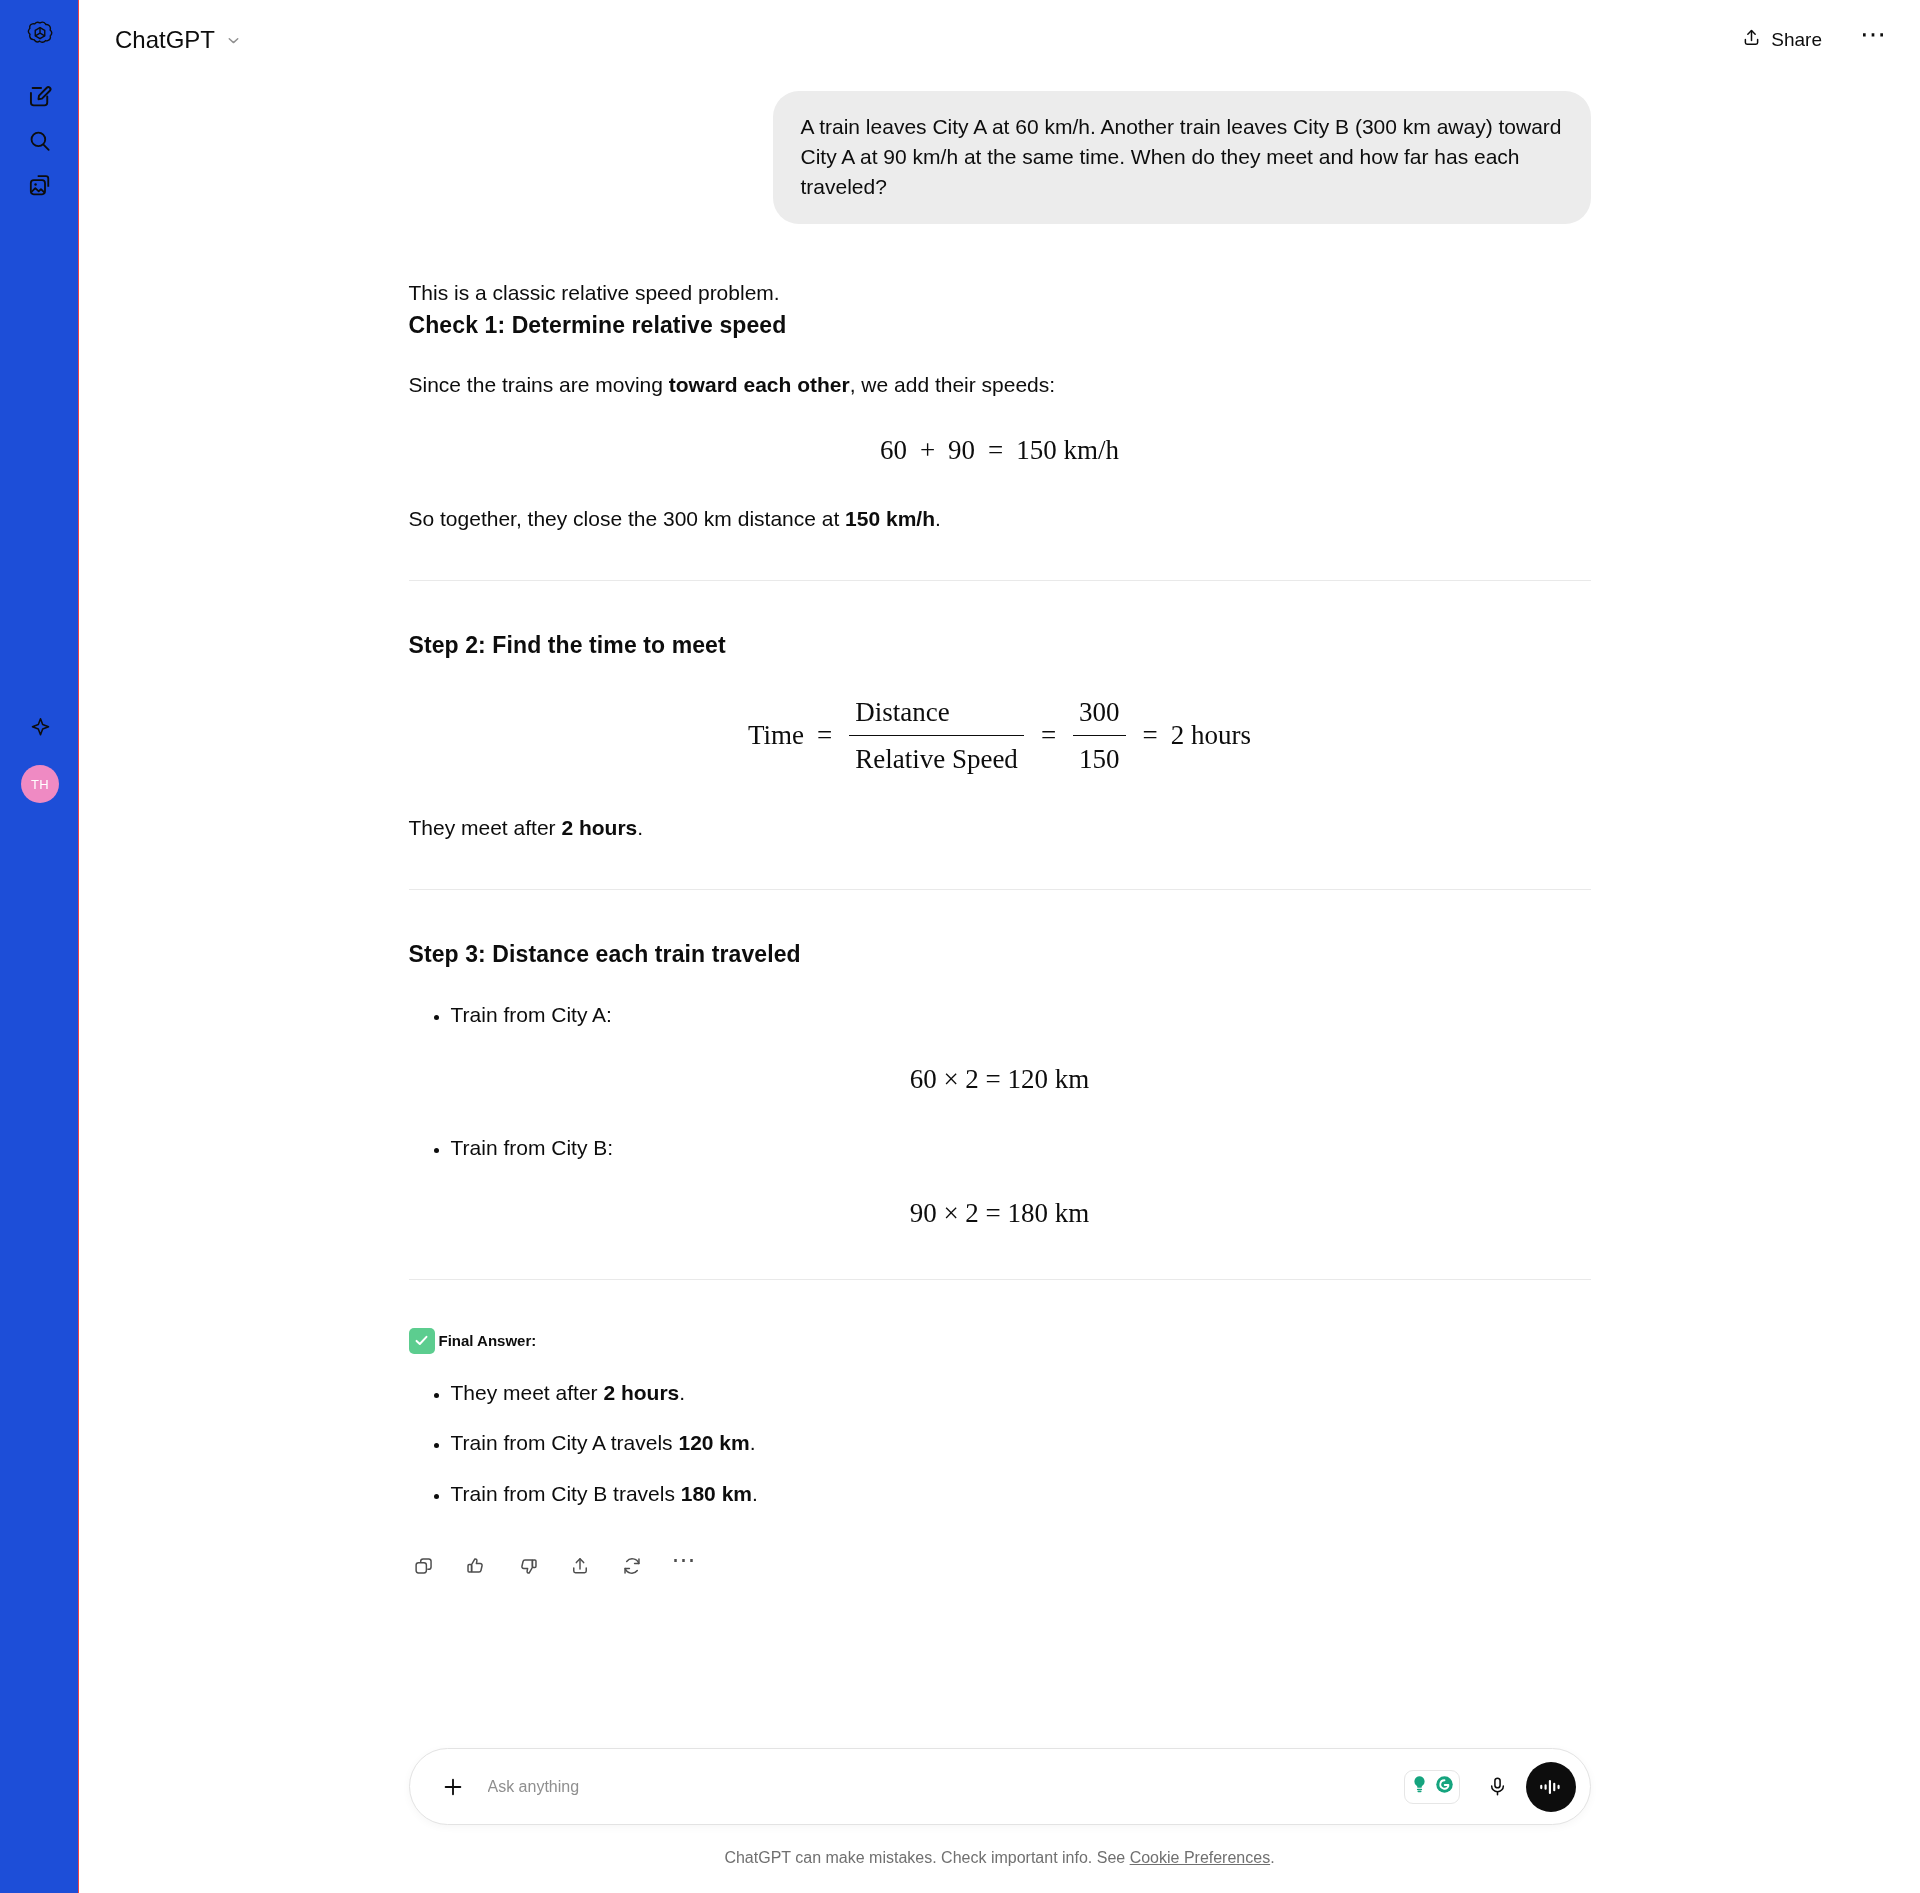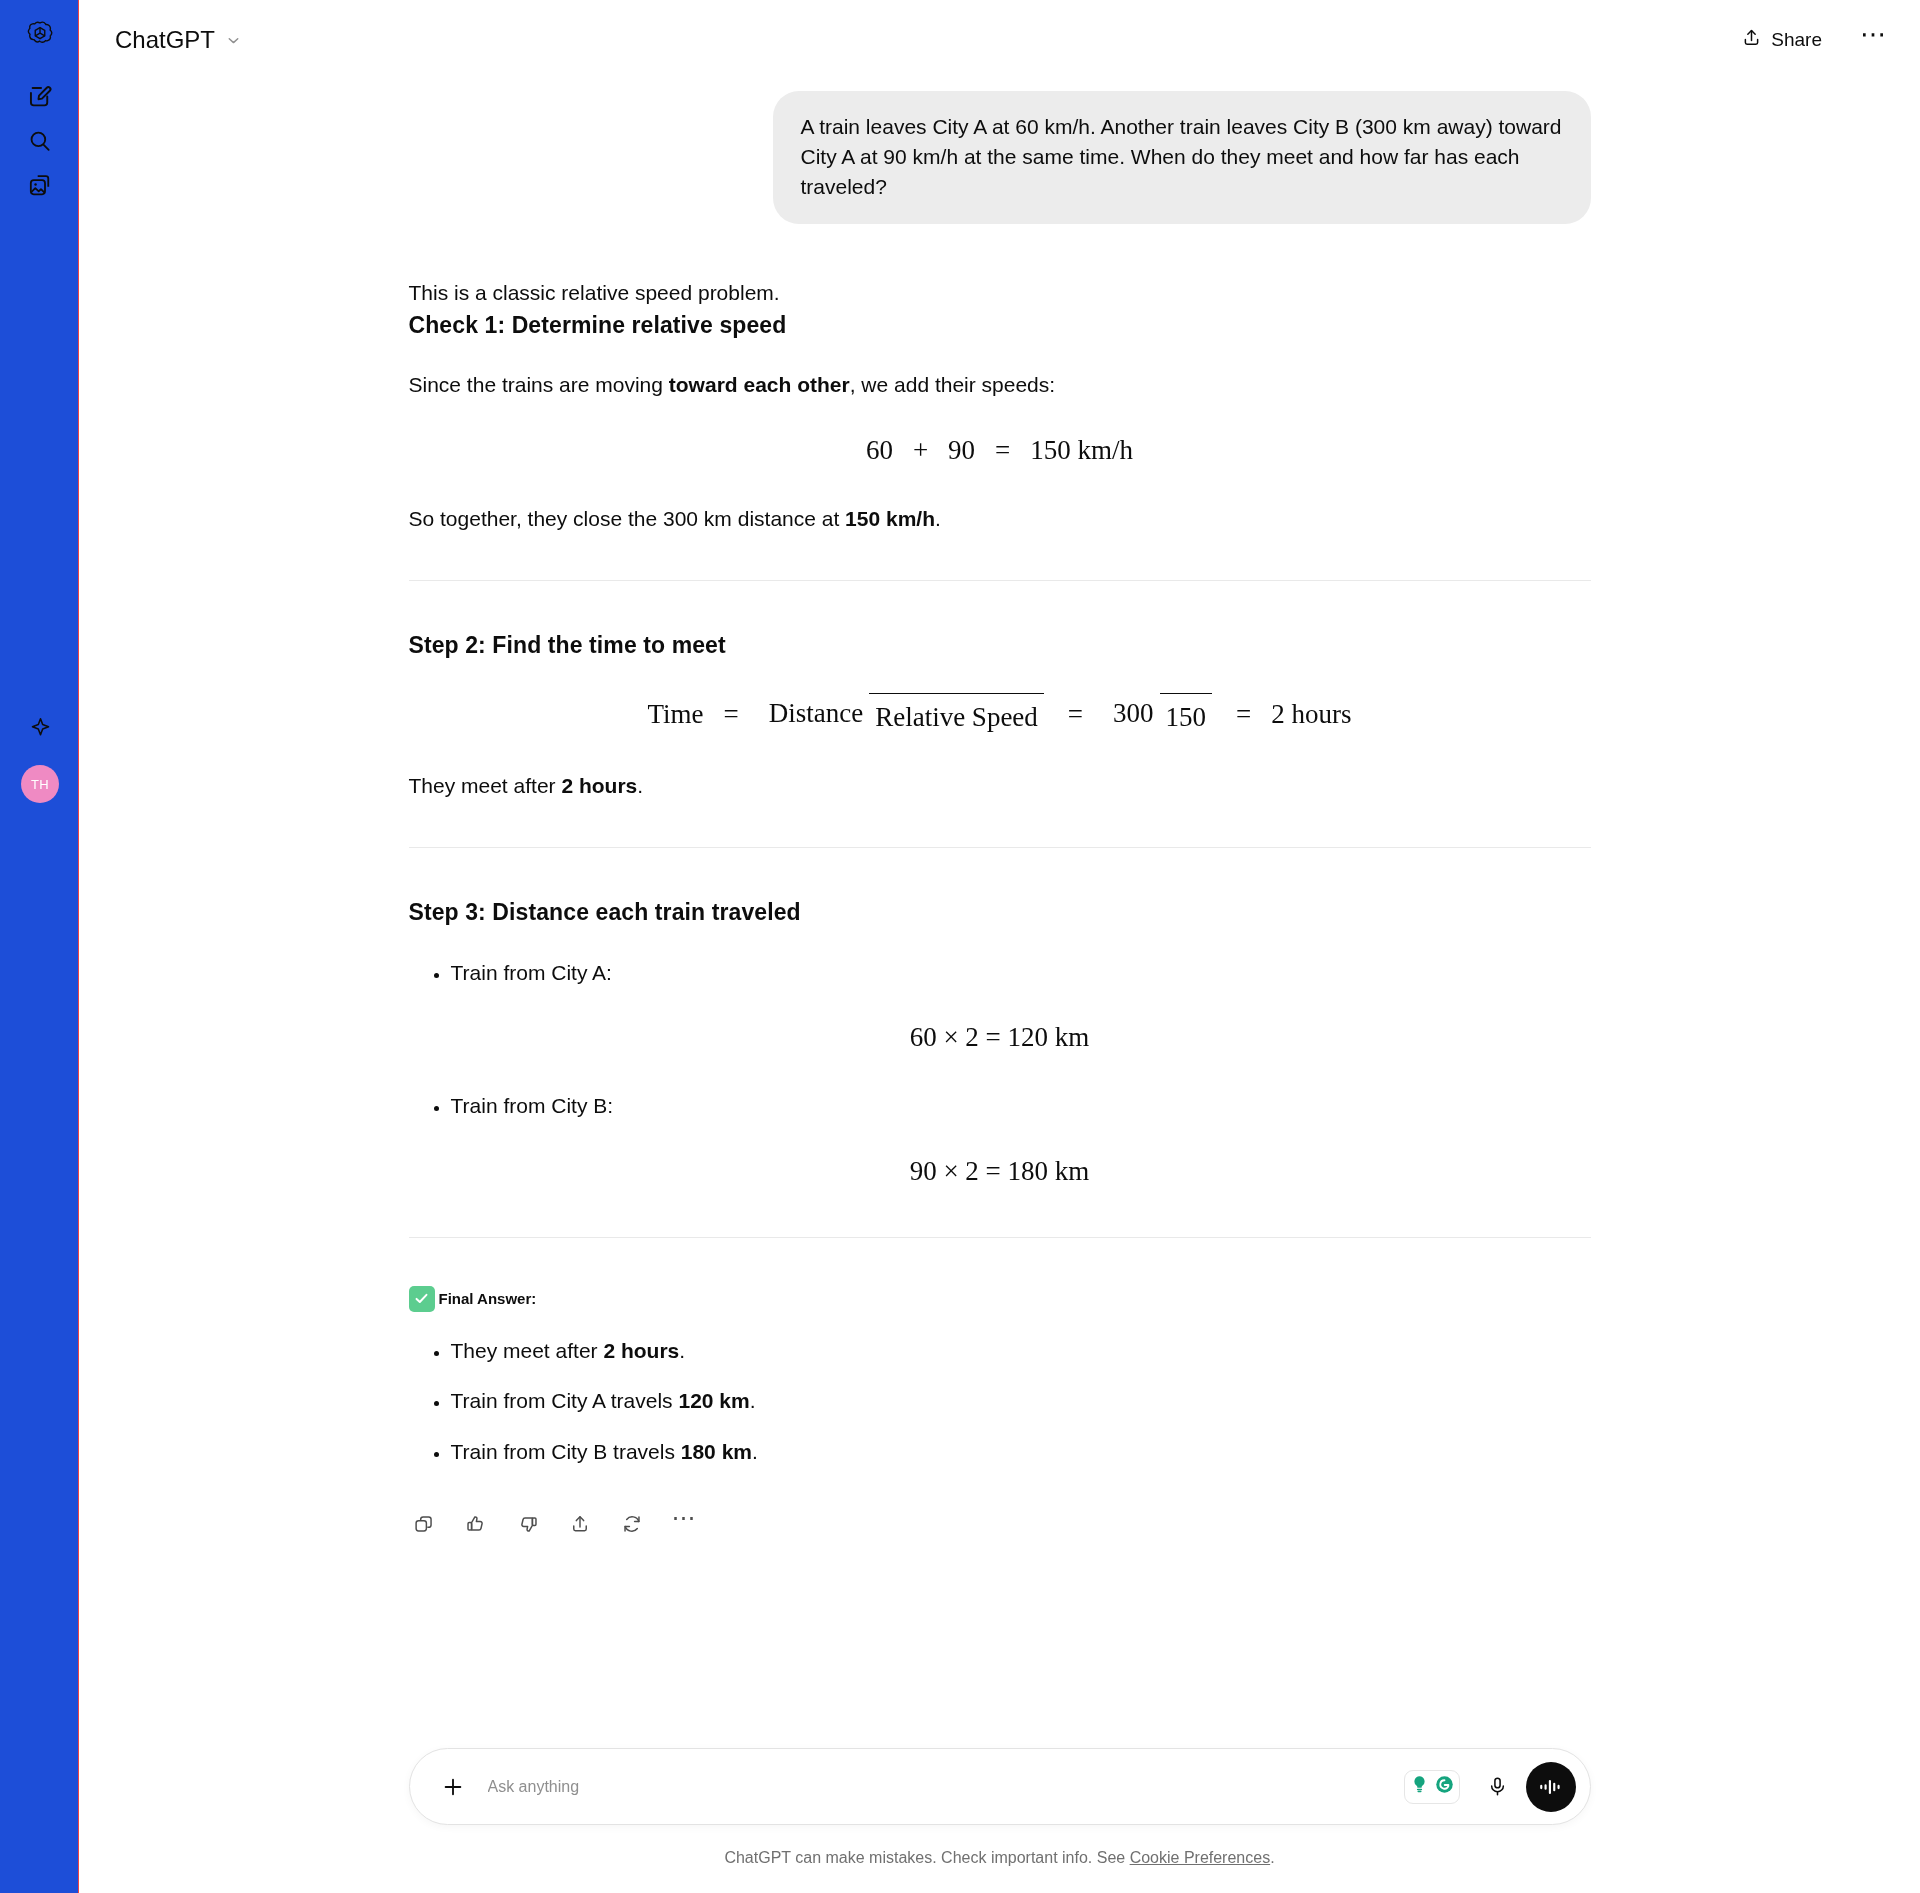--- a/index.html
+++ b/index.html
@@ -139,25 +139,25 @@
   }
 
   
   .math {
     font-family: "Liberation Serif", "DejaVu Serif", serif;
     text-align: center;
     font-size: 27px;
     color: #0d0d0d;
     margin: 30px 0 34px 0;
   }
-  .math .mrow { display: inline-flex; align-items: center; gap: 18px; }
+  .math .mrow { display: inline-flex; align-items: center; gap: 11px; }
   .frac {
     display: inline-flex;
-    flex-direction: row;
-    align-items: center;
+    flex-direction: column;
+    align-items: flex-start;
     vertical-align: middle;
     margin: 0 4px;
   }
   .frac .num { padding: 0 6px 3px 6px; }
   .frac .den { padding: 4px 6px 0 6px; border-top: 1.3px solid #0d0d0d; }
   .op { padding: 0 2px; }
 
   ul.bullets { margin: 0 0 0 0; padding-left: 42px; }
   ul.bullets li { margin-bottom: 20px; font-size: 21px; }
   ul.bullets li::marker { font-size: 18px; }

